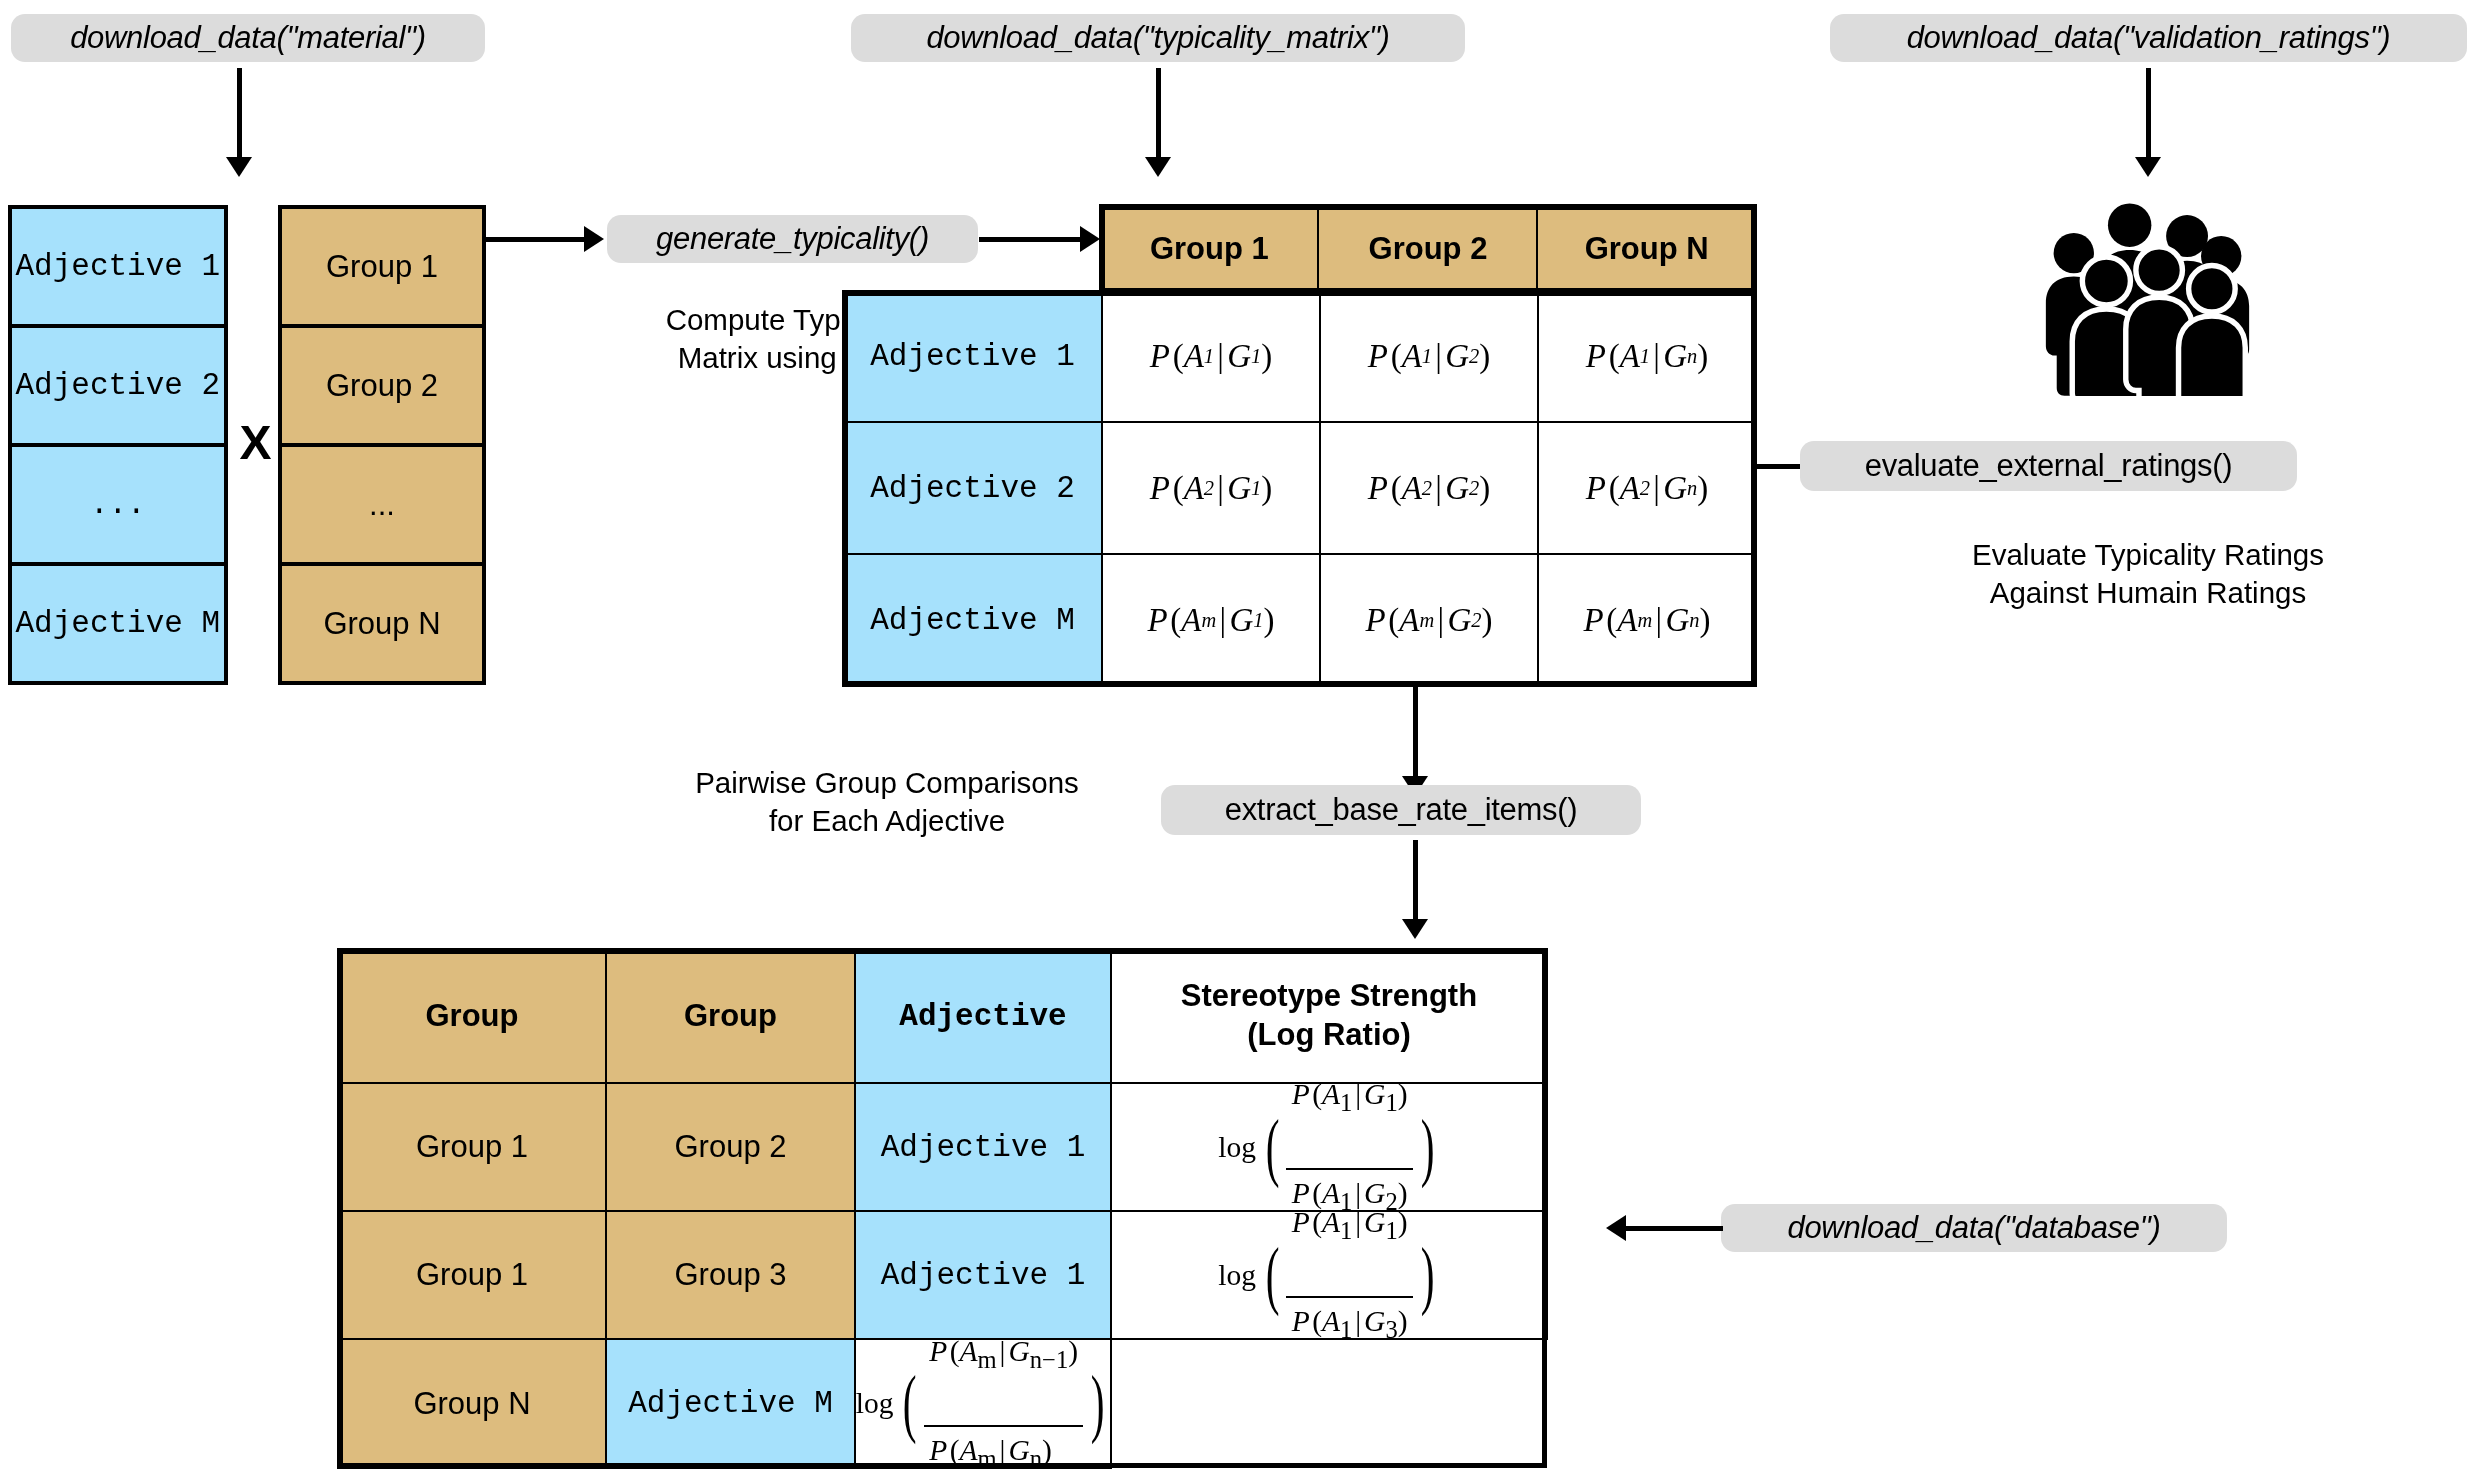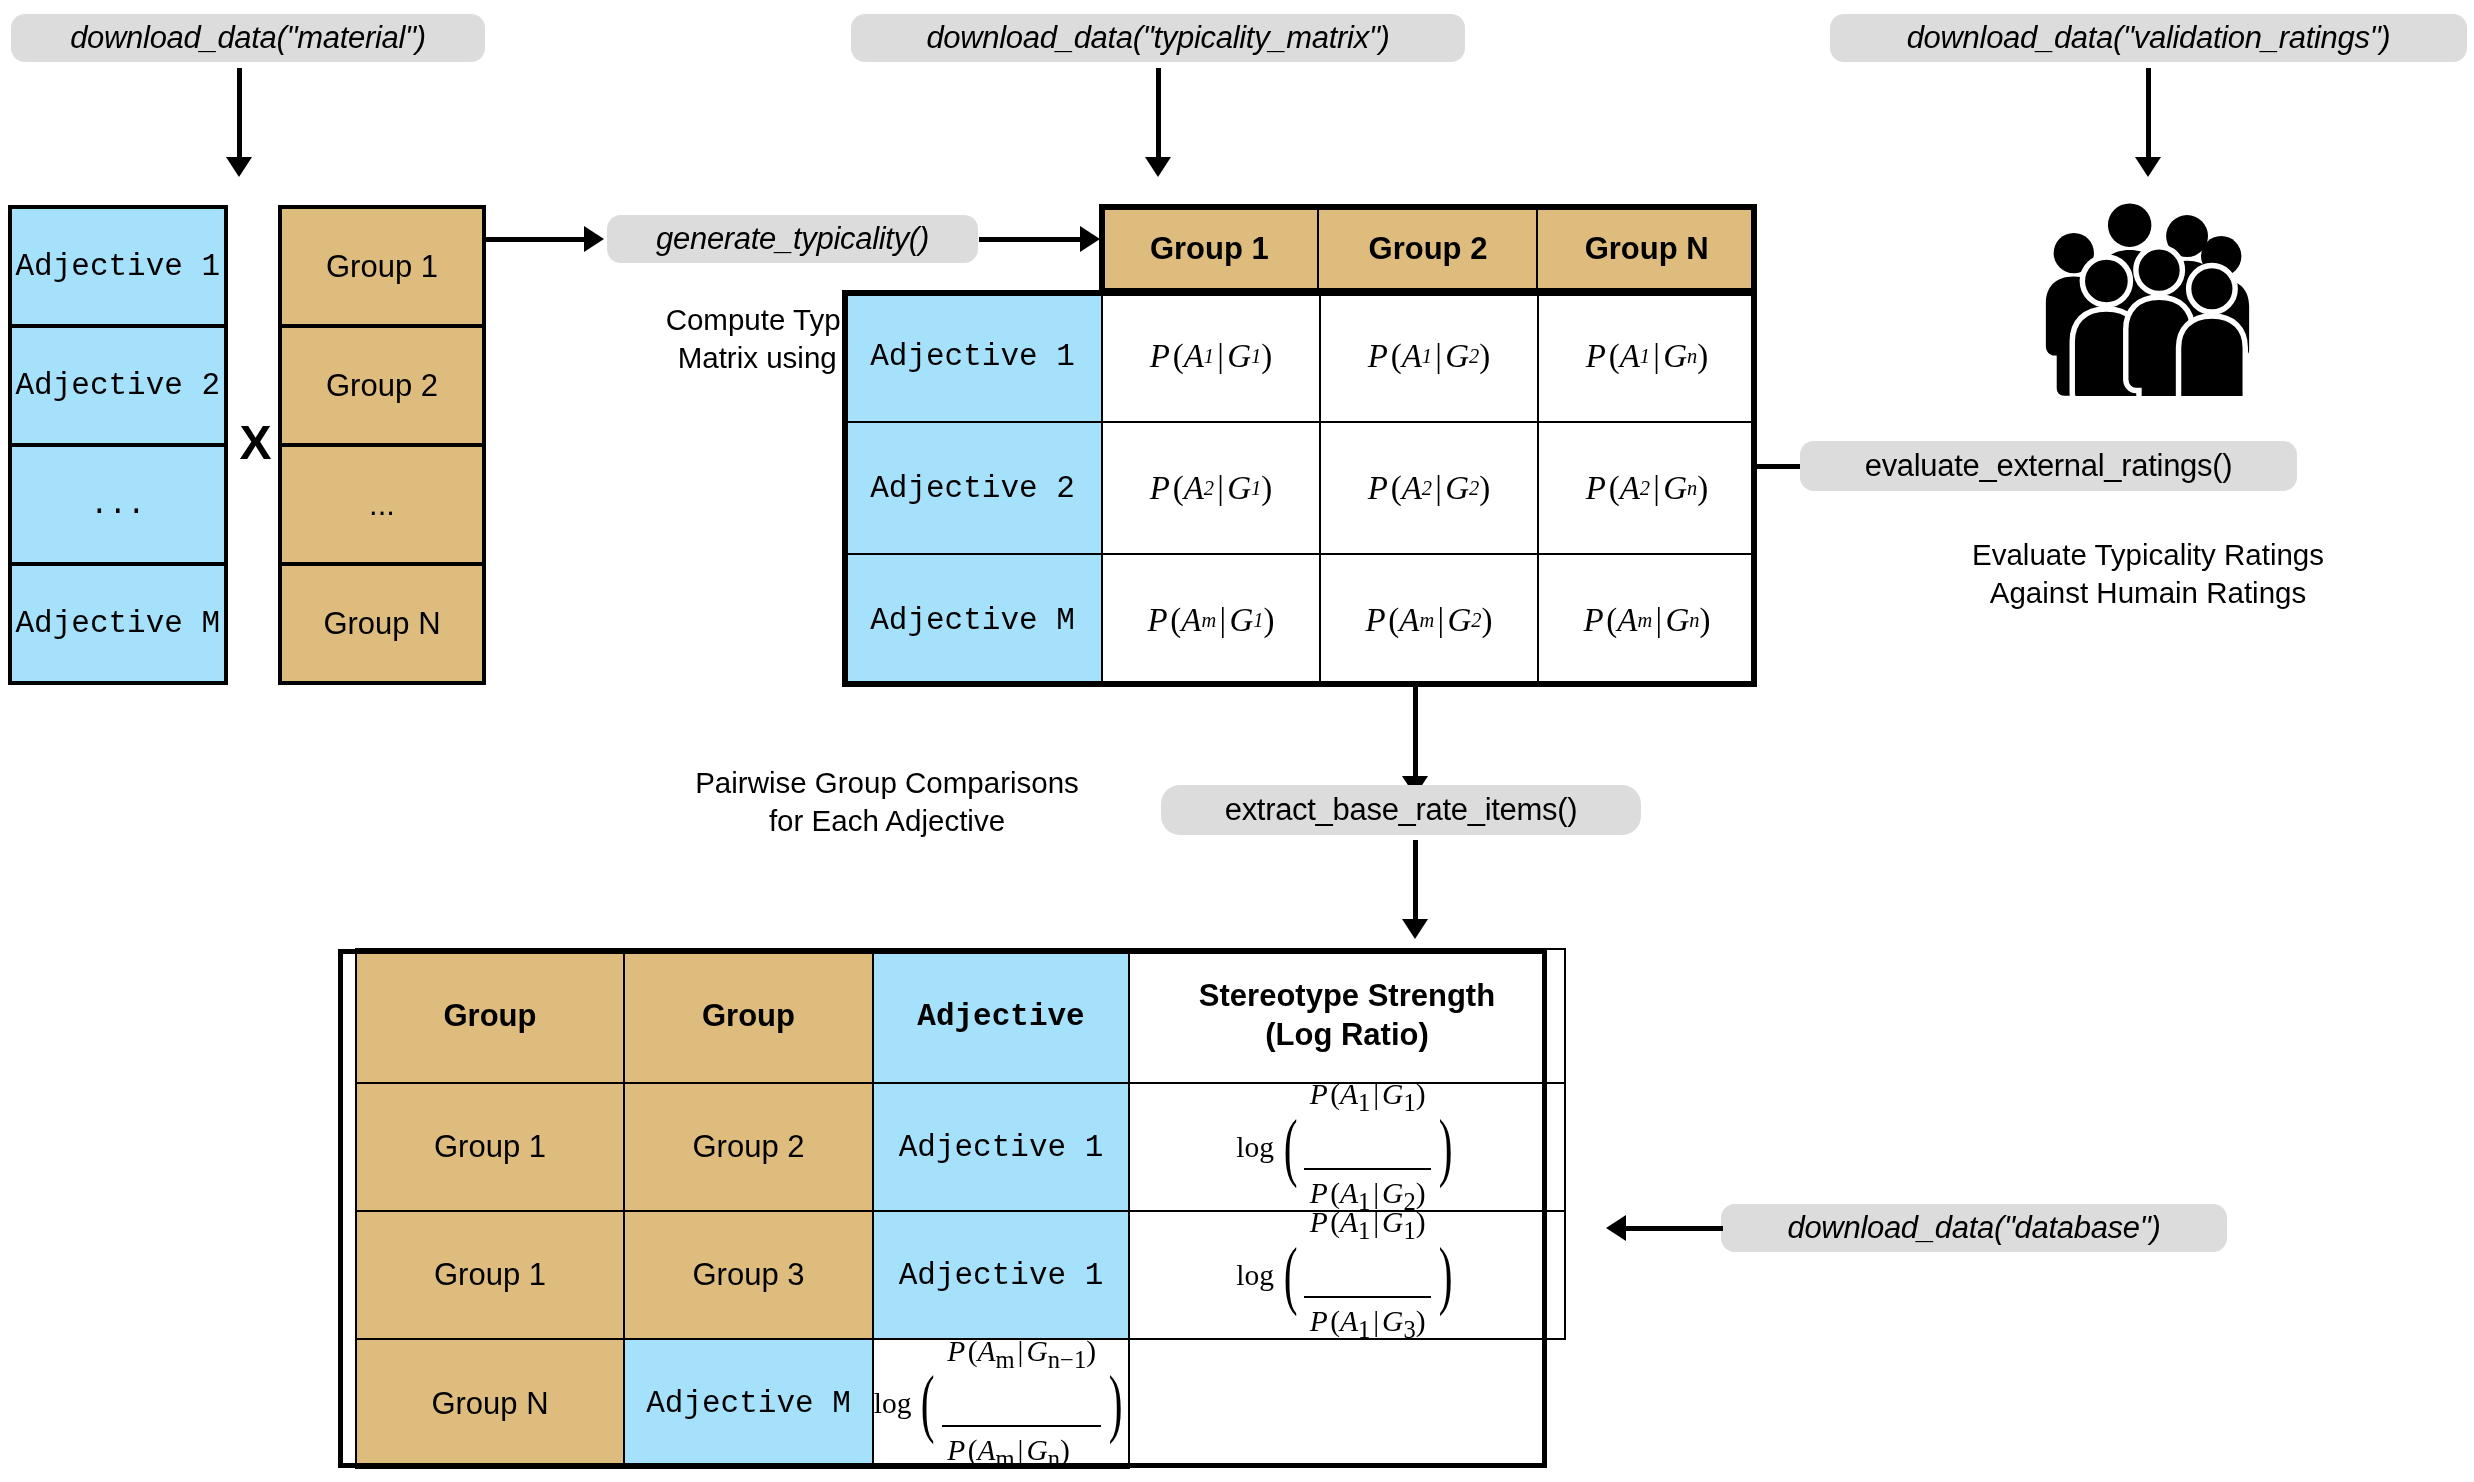--- a/index.html
+++ b/index.html
@@ -313,28 +313,28 @@
   </div>
 
   <div class="abs pill upright" style="left:1800px;top:441px;width:497px;height:50px;">evaluate_external_ratings()</div>
 
   <div class="abs caption" style="left:654px;top:764px;width:466px;">Pairwise Group Comparisons
 for Each Adjective</div>
 
   <div class="abs caption" style="left:1884px;top:536px;width:528px;">Evaluate Typicality Ratings
 Against Humain Ratings</div>
 
-  <div class="abs pill upright" style="left:1161px;top:785px;width:480px;height:50px;border-radius:19px;">extract_base_rate_items()</div>
+  <div class="abs pill upright" style="left:1161px;top:785px;width:480px;height:50px;">extract_base_rate_items()</div>
 
   <div class="arrow-v" style="left:1400px;top:840px;width:31px;height:99px;">
     <div class="shaft" style="height:79px;"></div>
       <div class="head"></div>
   </div>
 
-  <div class="gtable" style="left:356px;top:949px;width:1209px;height:519px;
+  <div class="gtable" style="left:338px;top:949px;width:1209px;height:519px;
        grid-template-columns:268px 249px 256px 1fr;
        grid-template-rows:134px 128px 128px 129px;">
 
     <div class="gc hdr tan">Group</div>
     <div class="gc hdr tan">Group</div>
     <div class="gc hdr blue">Adjective</div>
     <div class="gc hdr white">
       <span style="white-space:pre-line;text-align:center;line-height:1.25;">Stereotype Strength
 (Log Ratio)</span>
     </div>

